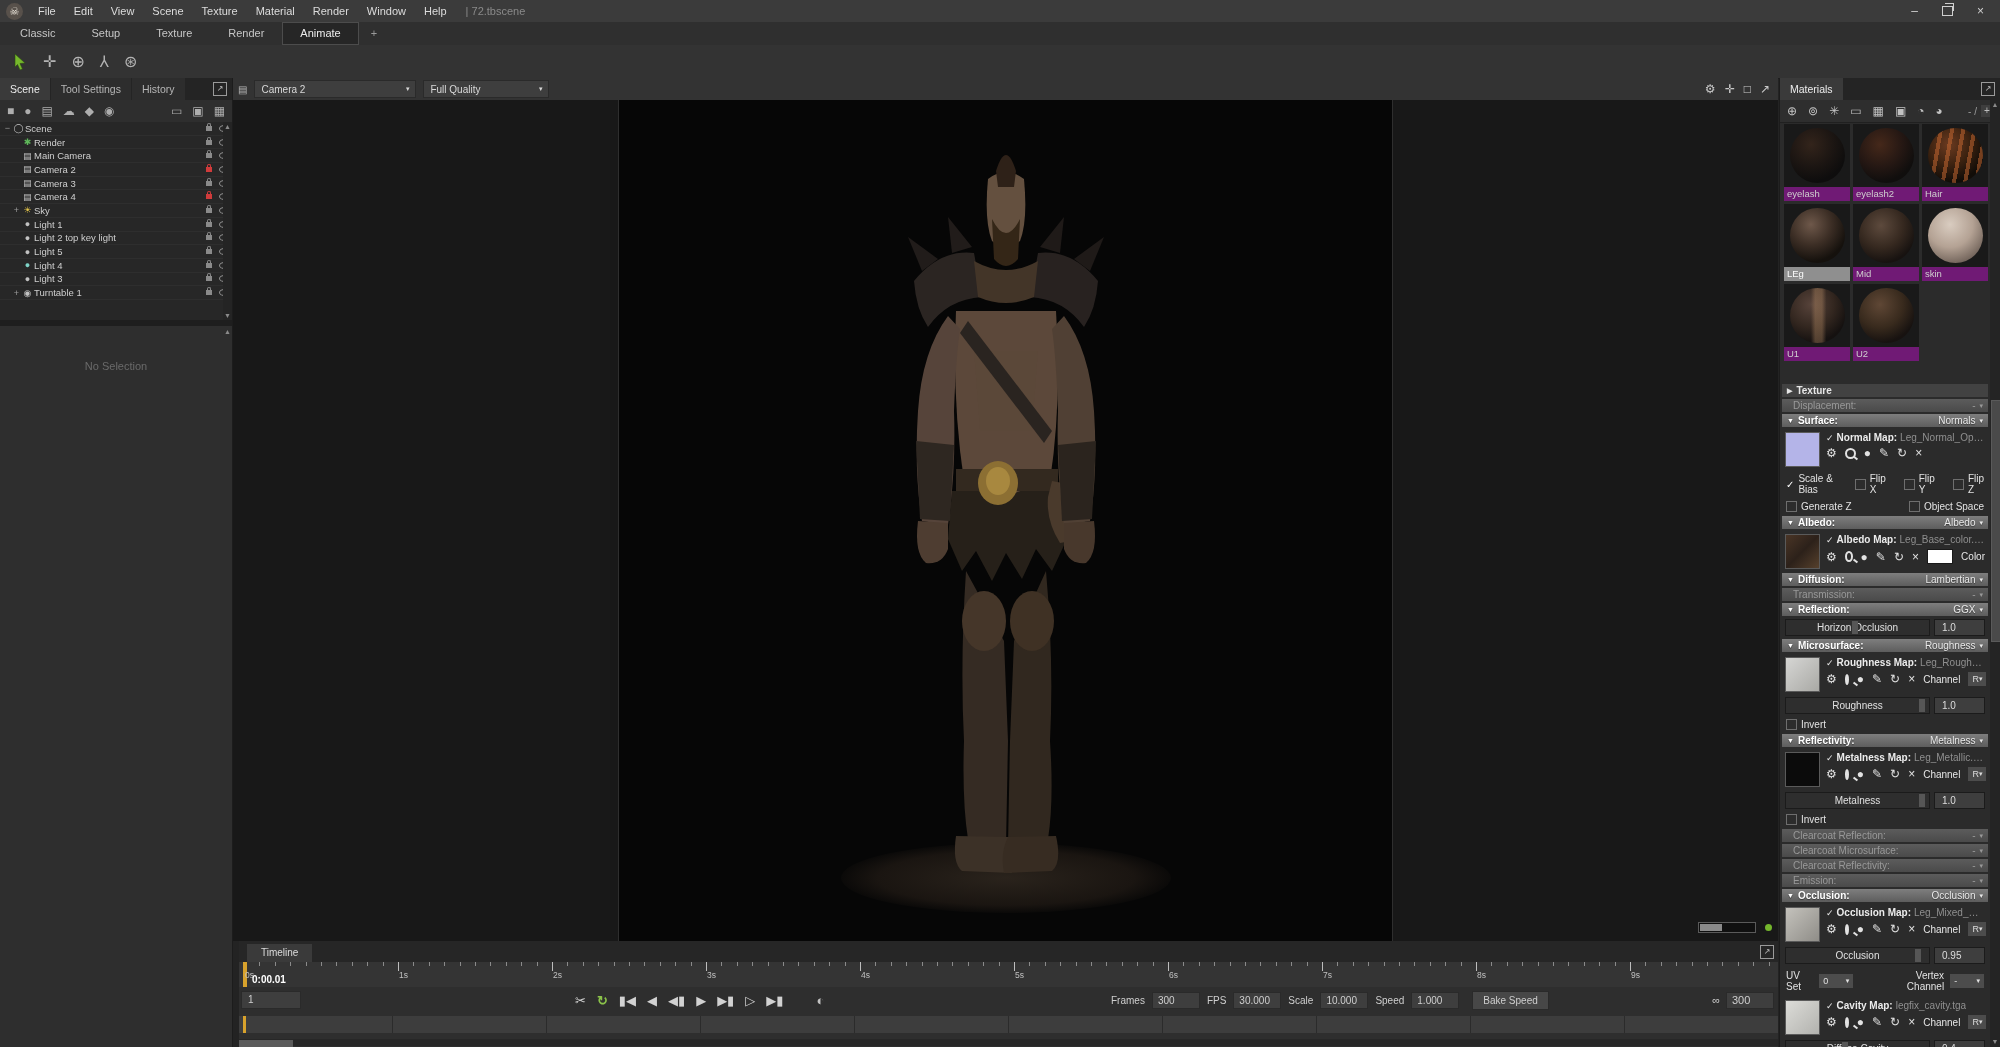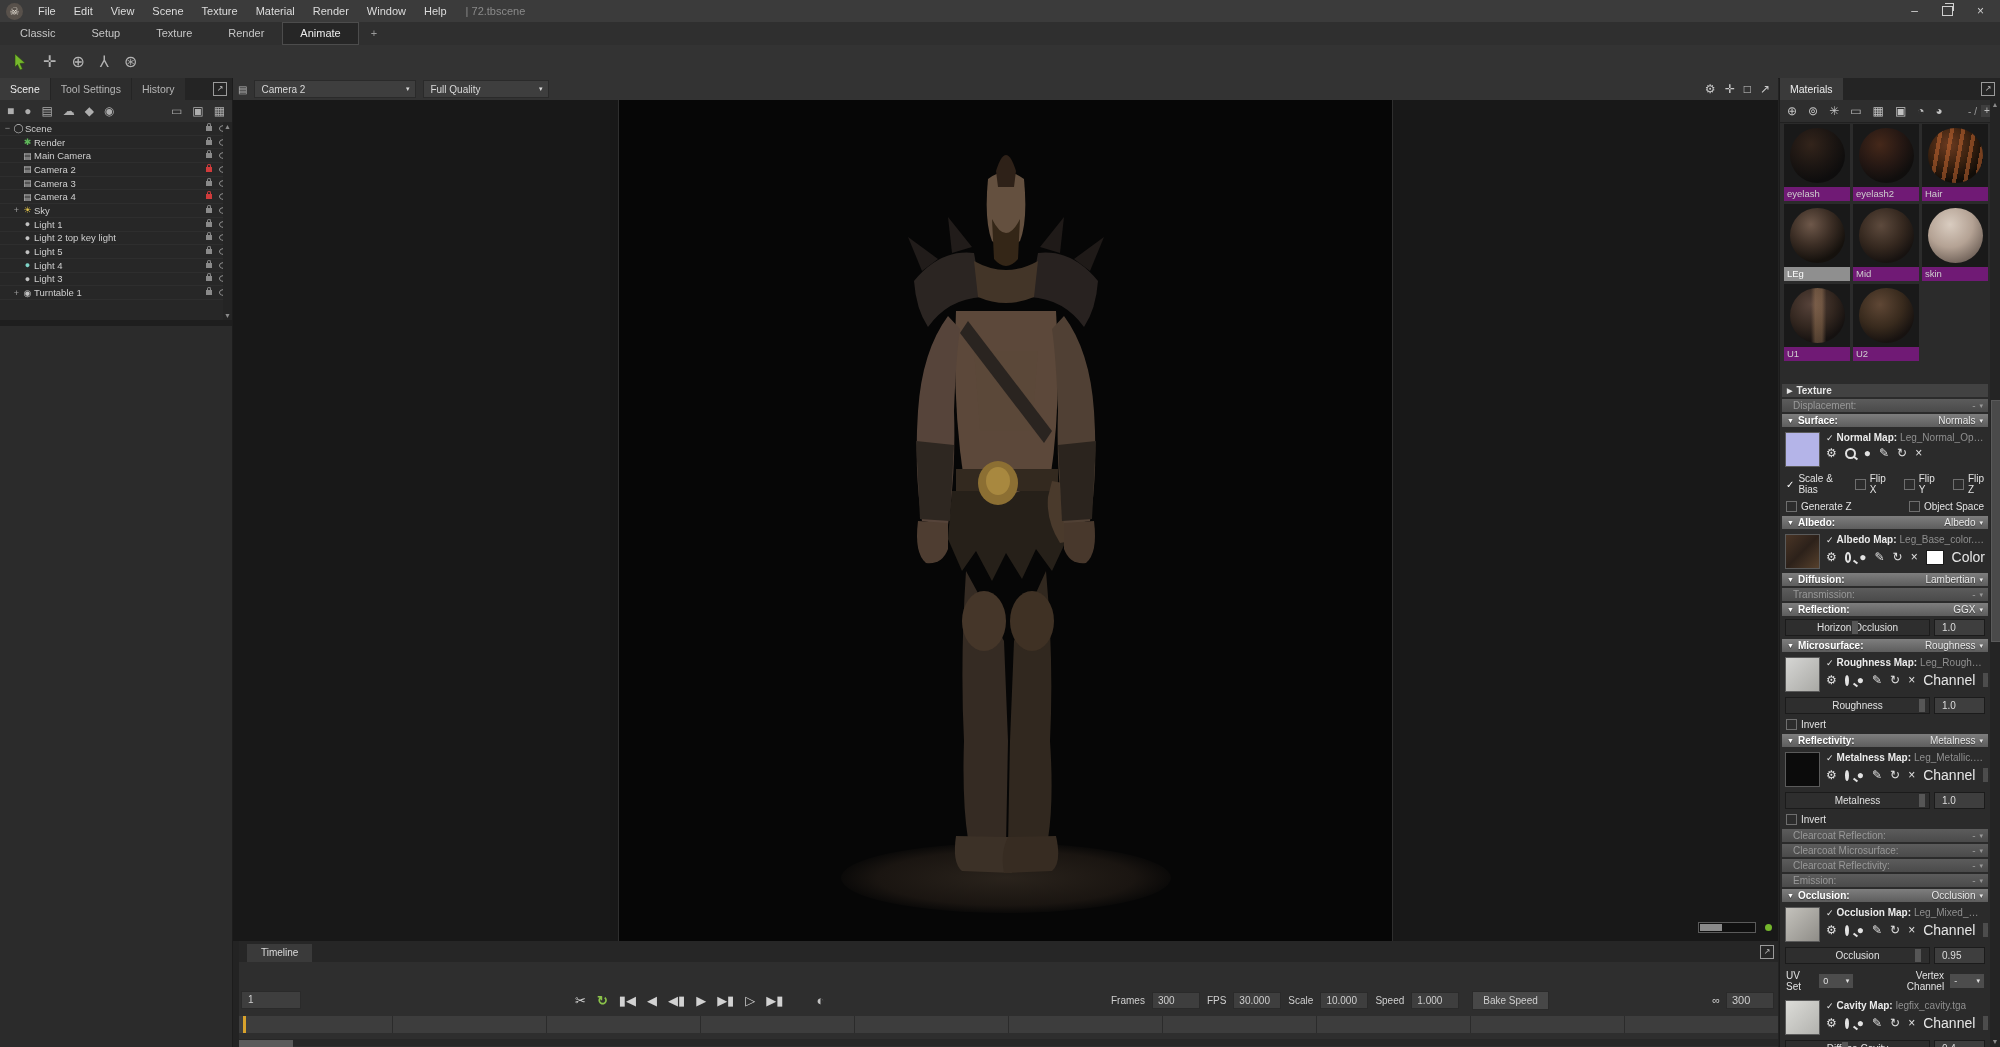--- a/index.html
+++ b/index.html
@@ -120,21 +120,21 @@
   .t-cavity{background:linear-gradient(135deg,#dcdcd8,#b2b2ae);}
   .mapcol{flex:1;min-width:0;}
   .mline1{display:flex;align-items:center;gap:3px;white-space:nowrap;color:#ececec;}
   .mline1 b{font-weight:bold;}
   .mline1 .file{color:#8f8f8f;overflow:hidden;text-overflow:ellipsis;}
   .chk{color:#e8e8e8;font-size:9px;}
   .mline2{display:flex;align-items:center;gap:8px;margin-top:4px;color:#e2e2e2;font-size:12px;}
   .mi{line-height:1;}
   .mag{width:7px;height:7px;border:2px solid #e2e2e2;border-radius:50%;position:relative;display:inline-block;}
   .mag::after{content:"";position:absolute;left:6px;top:7px;width:5px;height:2px;background:#e2e2e2;transform:rotate(40deg);}
-  .chlabel{font-size:14px;color:#e6e6e6;}
+  .chlabel{font-size:10px;color:#e6e6e6;}
   .chsel{width:28px;height:14px;background:#4c4c4c;display:flex;justify-content:space-between;align-items:center;padding:0 4px;font-size:9px;color:#ddd;}
   .colorsw{width:44px;height:13px;background:#fff;border:1px solid #1a1a1a;}
   .srow{display:flex;gap:4px;padding:1px 3px;align-items:center;flex:none;}
   .slider{flex:1;height:15px;background:#2e2e2e;border:1px solid #1b1b1b;position:relative;text-align:center;line-height:15px;color:#e0e0e0;}
   .handle{position:absolute;top:1px;bottom:1px;width:6px;background:#565656;}
   .val{width:42px;height:15px;background:#3e3e3e;border:1px solid #1b1b1b;line-height:15px;padding-left:7px;color:#ddd;flex:none;}
   .cbline{display:flex;align-items:center;padding:2px 4px;gap:4px;color:#e2e2e2;flex:none;}
   .cbitem{display:flex;align-items:center;gap:4px;}
   .cb{width:9px;height:9px;border:1px solid #6e6e6e;background:#2c2c2c;display:inline-block;flex:none;}
   .ckg{color:#fff;font-size:10px;}
@@ -385,20 +385,24 @@
         <span class="eyewrap">
             <span class="eye"></span>
           </span>
       </div>
       <div class="vscroll">
         <span class="up">▲</span>
           <span class="dn">▼</span>
       </div>
     </div>
     <div class="splitter"></div>
+    <div class="props">
+      <div class="noselect">No Selection</div>
+      <span class="upbtn">▲</span>
+    </div>
   </div>
 
   <div class="viewport">
     <div class="vbar">
       <span class="vcamico">▤</span>
       <div class="vsel w1">
         <span>Camera 2</span>
           <span class="arr2">▾</span>
       </div>
       <div class="vsel w2">
@@ -886,20 +890,34 @@
       <span class="up">▲</span>
         <span class="thumb"></span>
         <span class="dn">▼</span>
     </div>
   </div>
 
   <div class="timeline">
     <div class="ttabrow">
       <span class="ttab">Timeline</span>
       <span class="tl-popout">↗</span>
+    </div>
+    <div class="ruler">
+      <span class="playhead"></span>
+      <span class="tick" style="left:6px;">0s</span>
+      <span class="tick" style="left:160px;">1s</span>
+      <span class="tick" style="left:314px;">2s</span>
+      <span class="tick" style="left:468px;">3s</span>
+      <span class="tick" style="left:622px;">4s</span>
+      <span class="tick" style="left:776px;">5s</span>
+      <span class="tick" style="left:930px;">6s</span>
+      <span class="tick" style="left:1084px;">7s</span>
+      <span class="tick" style="left:1238px;">8s</span>
+      <span class="tick" style="left:1392px;">9s</span>
+      <span class="timecode">0:00.01</span>
     </div>
     <div class="tctrl">
       <span class="framebox">1</span>
       <span class="playbtns">
         <span>✂</span>
         <span class="pb-loop">↻</span>
         <span>▮◀</span>
         <span>◀</span>
         <span>◀▮</span>
         <span>▶</span>

